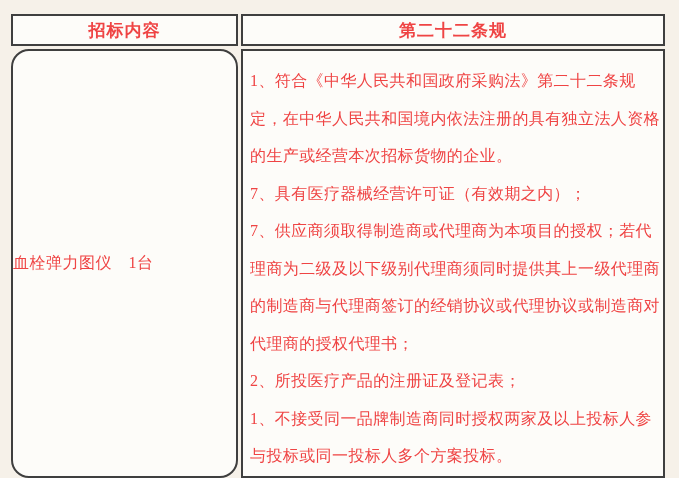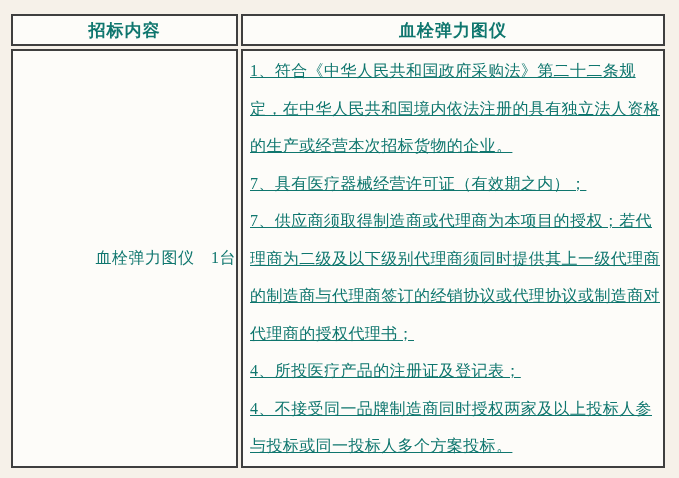--- a/index.html
+++ b/index.html
@@ -17,73 +17,73 @@
     left: 8px; top: 11px;
     width: 660px;
     border-collapse: separate;
     border-spacing: 3px;
     table-layout: fixed;
   }
   table.tender-table th,
   table.tender-table td {
     border: 2px solid #3f3f3f;
     background: #fdfcf9;
-    color: #0f766e;
+    color: #ef4444;
   }
   th.col-head {
     height: 32px;
     font-size: 17px;
     font-weight: bold;
     text-align: center;
     vertical-align: middle;
     letter-spacing: 1px;
     color: #333333;
   }
   th.col-left, td.cell-left { width: 227px; }
   td.cell-left {
-    text-align: right;
+    text-align: left;
     vertical-align: middle;
     font-size: 16px;
     letter-spacing: 0.5px;
+    border-radius: 18px;
   }
   td.cell-right {
     vertical-align: top;
-    padding: 1px 0 1px 7px;
-    text-decoration: underline;
+    padding: 11px 0 1px 7px;
   }
   td.cell-right p {
     font-size: 16px;
     line-height: 37.5px;
     letter-spacing: 0.4px;
     white-space: pre;
   }
 </style>
 </head>
 <body>
 
 <table class="tender-table">
   <thead>
     <tr>
       <th class="col-head col-left">招标内容</th>
-      <th class="col-head">血栓弹力图仪</th>
+      <th class="col-head">第二十二条规</th>
     </tr>
   </thead>
   <tbody>
     <tr>
       <td class="cell-left">
         <span>血栓弹力图仪　1台</span>
       </td>
       <td class="cell-right">
         <p>1、符合《中华人民共和国政府采购法》第二十二条规
 定，在中华人民共和国境内依法注册的具有独立法人资格
 的生产或经营本次招标货物的企业。</p>
         <p>7、具有医疗器械经营许可证（有效期之内）；</p>
         <p>7、供应商须取得制造商或代理商为本项目的授权；若代
 理商为二级及以下级别代理商须同时提供其上一级代理商
 的制造商与代理商签订的经销协议或代理协议或制造商对
 代理商的授权代理书；</p>
-        <p>4、所投医疗产品的注册证及登记表；</p>
-        <p>4、不接受同一品牌制造商同时授权两家及以上投标人参
+        <p>2、所投医疗产品的注册证及登记表；</p>
+        <p>1、不接受同一品牌制造商同时授权两家及以上投标人参
 与投标或同一投标人多个方案投标。</p>
       </td>
     </tr>
   </tbody>
 </table>
 
 </body></html>

